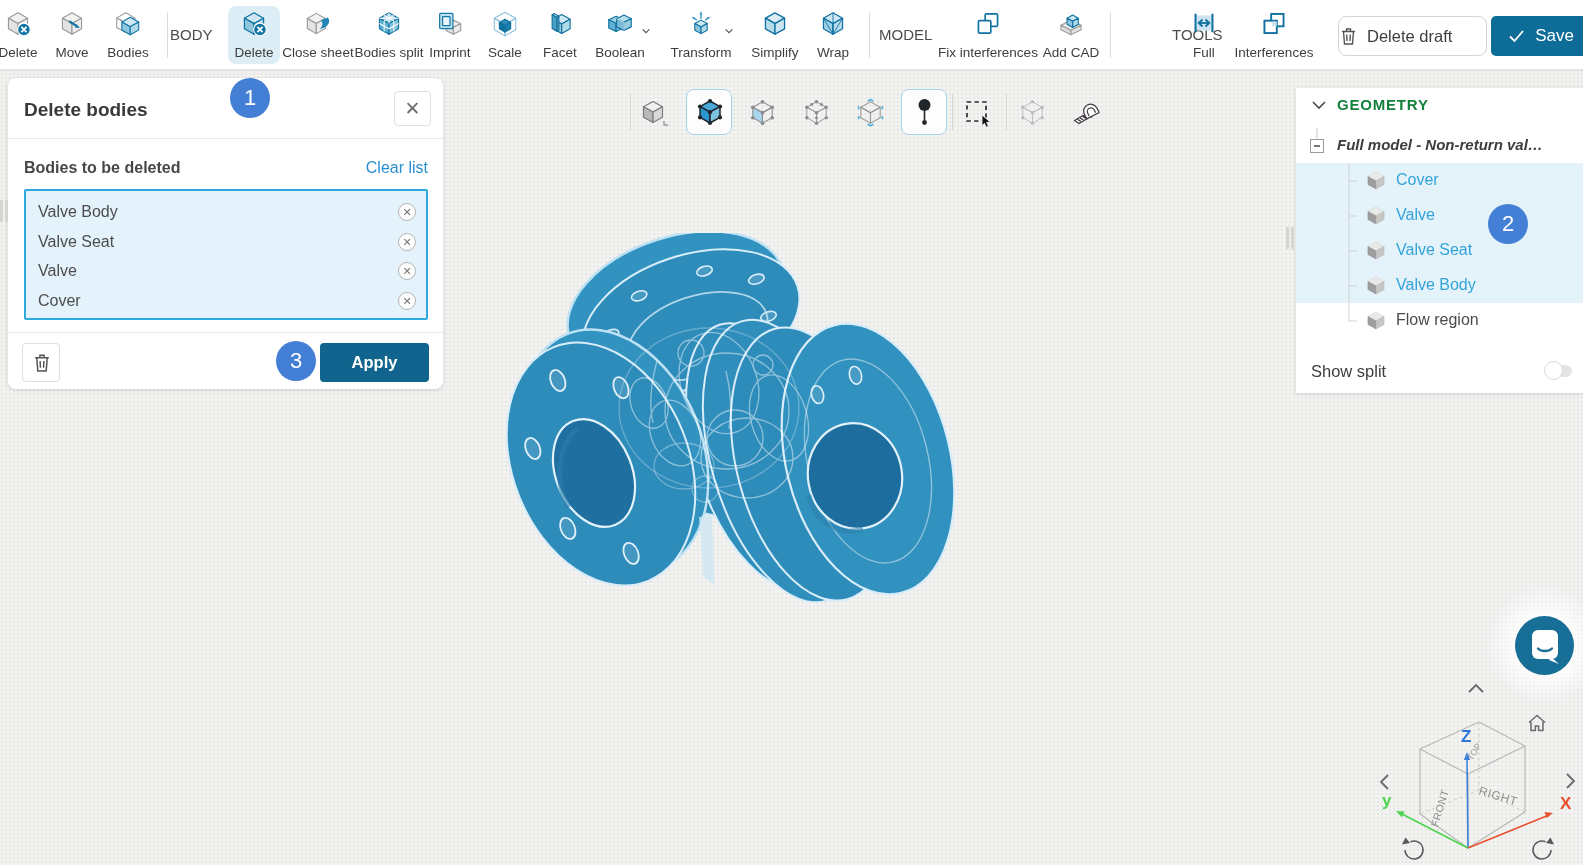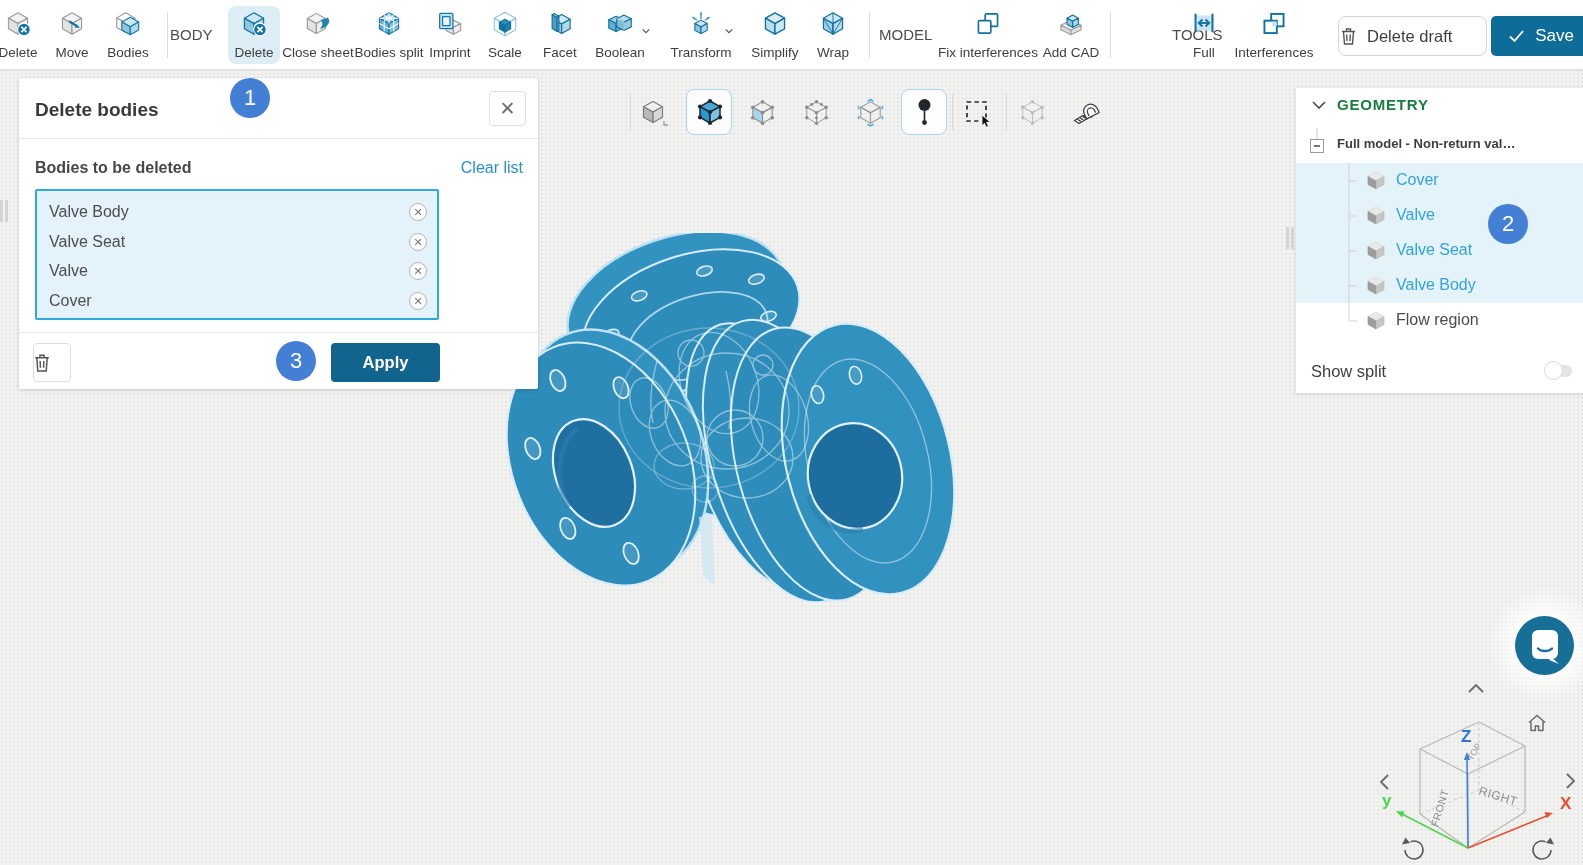--- a/index.html
+++ b/index.html
@@ -29,22 +29,22 @@
   background:#0e6d98; border-radius:5px 0 0 5px;
   font-size:17px; color:#fff; line-height:40px; text-align:center; }
 
 
 .vsep { position:absolute; width:1px; height:36px; top:94px; background:#d8d8d6; z-index:5; }
 .vbox { position:absolute; top:89px; width:46px; height:46px; background:#fdfdfd;
   border:1px solid #a8d4ea; border-radius:8px; z-index:5; }
 .vic { position:absolute; z-index:6; }
 
 
-#lpanel { position:absolute; left:19px; top:78px; width:519px; height:311px;
-  background:#fff; border-radius:2px; box-shadow:0 1px 4px rgba(0,0,0,0.13); z-index:30; }
+#lpanel { position:absolute; left:8px; top:78px; width:435px; height:311px;
+  background:#fff; border-radius:8px; box-shadow:0 1px 4px rgba(0,0,0,0.13); z-index:30; }
 #lpanel .hdr { position:absolute; left:0; top:0; right:0; height:61px;
   border-bottom:1px solid #e8e8e8; }
 #lpanel .hdr .t { position:absolute; left:16px; top:21px; font-size:19px;
   font-weight:bold; color:#3a3a3a; }
 #lclose { position:absolute; right:12px; top:13px; width:37px; height:35px;
   border:1px solid #e0e0e0; border-radius:4px; color:#707070; font-size:19px;
   line-height:33px; text-align:center; }
 #lbl1 { position:absolute; left:16px; top:81px; font-size:16px; font-weight:bold; color:#474747; }
 #clearlist { position:absolute; right:15px; top:81px; font-size:16px; color:#2a8fd0; }
 #listbox { position:absolute; left:16px; top:111px; width:404px; height:131px;
@@ -59,22 +59,22 @@
   border:1px solid #dedede; border-radius:4px; }
 #applybtn { position:absolute; left:312px; top:10px; width:109px; height:39px;
   background:#10648d; border-radius:4px; color:#fff; font-size:16.5px;
   font-weight:bold; text-align:center; line-height:38px; }
 
 
 #rpanel { position:absolute; left:1296px; top:88px; width:287px; height:305px;
   background:#fff; box-shadow:0 1px 4px rgba(0,0,0,0.13); z-index:30; }
 #rgeo { position:absolute; left:1337px; top:96px; font-size:15px; font-weight:bold;
   letter-spacing:0.8px; color:#15803d; z-index:31; }
-#rfull { position:absolute; left:1337px; top:136px; font-size:13px; font-weight:bold;
-  color:#3d3d3d; z-index:31; white-space:nowrap; }
+#rfull { position:absolute; left:1337px; top:136px; font-size:15px; font-weight:bold;
+  color:#3d3d3d; z-index:31; white-space:nowrap;font-style:italic; }
 #rhl { position:absolute; left:1296px; top:163px; width:287px; height:140px;
   background:#e4f2fa; z-index:30; }
 .trow { position:absolute; left:1396px; font-size:16px; z-index:32; }
 .tcube { position:absolute; left:1367px; width:18px; height:19px; z-index:32; }
 #showfaces { position:absolute; left:1311px; top:362px; font-size:16.5px; color:#3d3d3d; z-index:32; }
 #toggle { position:absolute; left:1546px; top:365px; width:26px; height:12px;
   background:#e4e4e2; border-radius:6px; z-index:32; }
 #toggle .knob { position:absolute; left:-2px; top:-4px; width:19px; height:19px;
   background:#fff; border:1px solid #dadada; border-radius:50%; }
 

